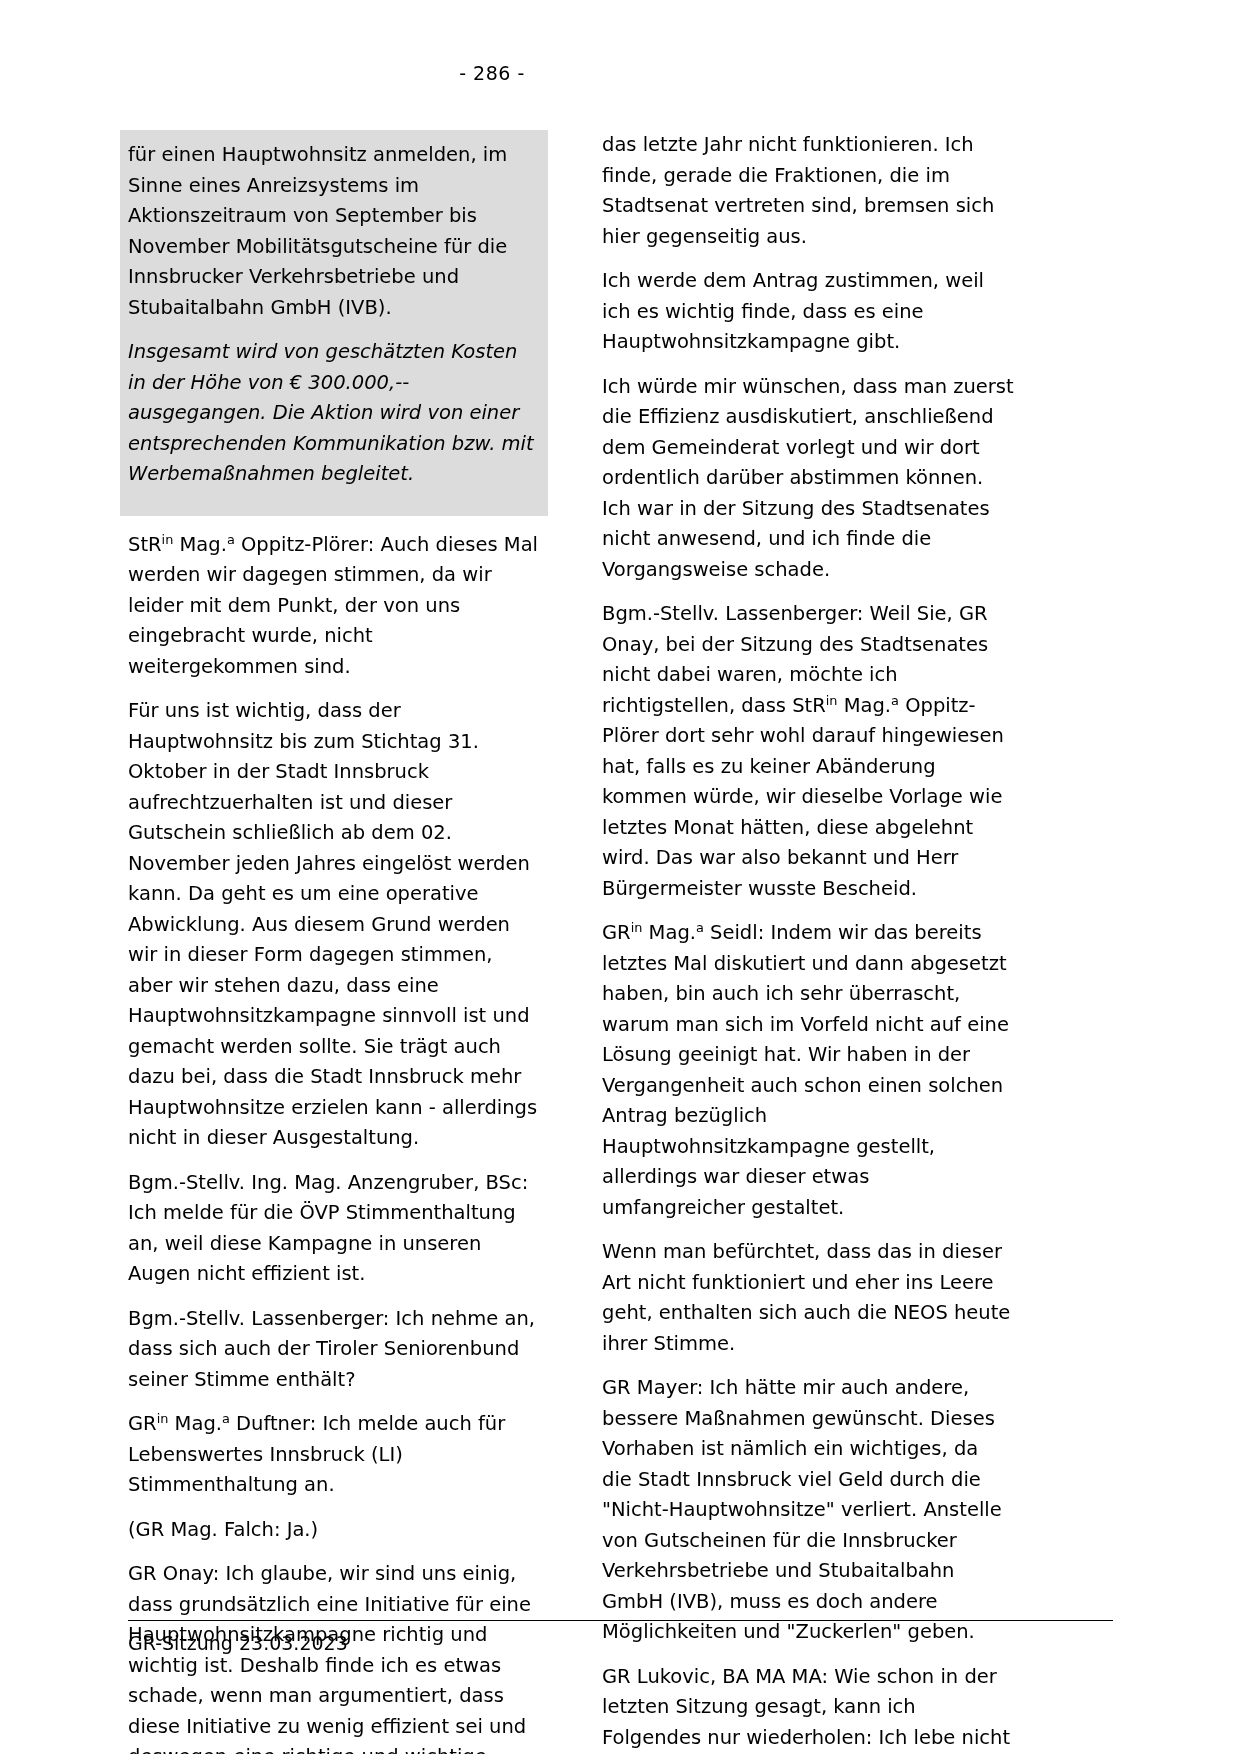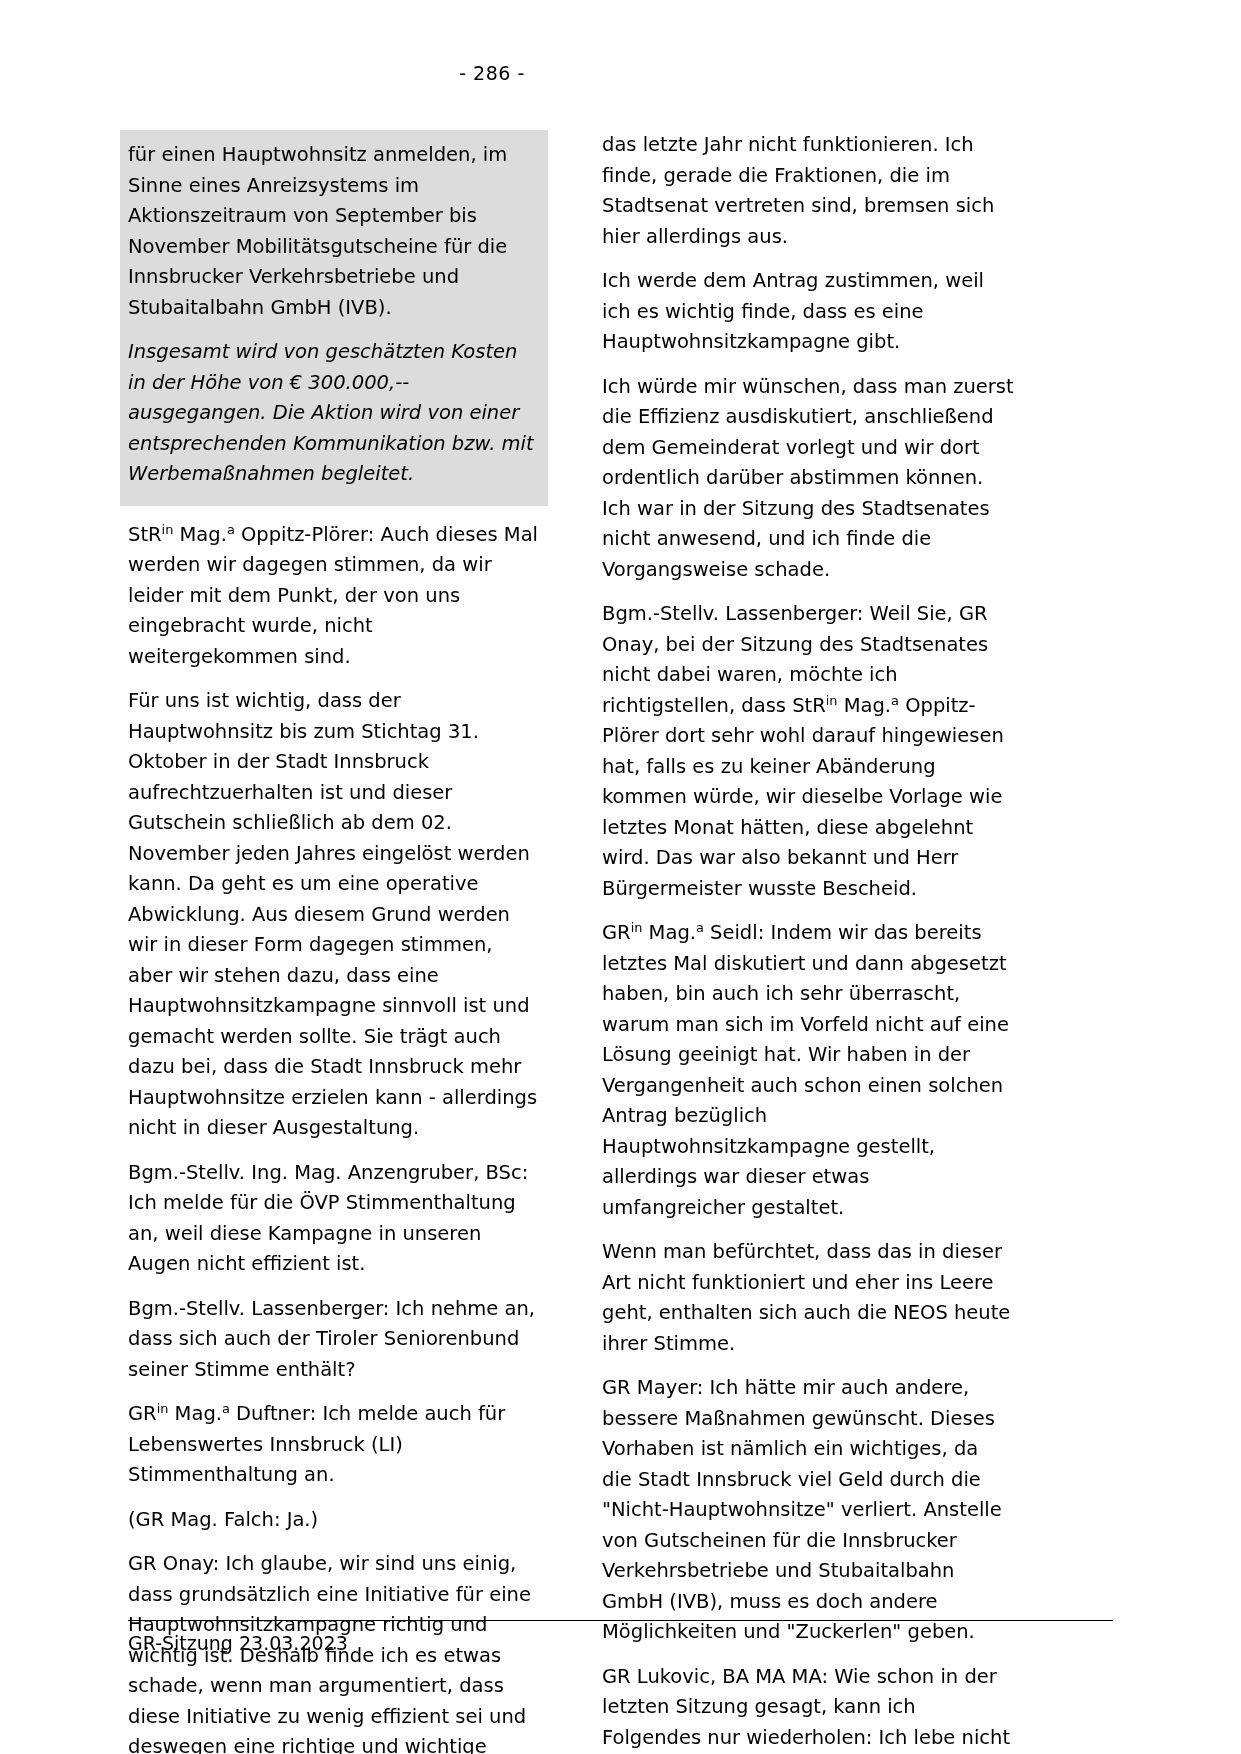--- a/index.html
+++ b/index.html
@@ -42,21 +42,21 @@
     margin: 0 0 14px 0;
     font-size: 19.5px;
     line-height: 30.5px;
     text-align: left;
   }
   p:last-child {
     margin-bottom: 0;
   }
   .shaded {
     background: #dcdcdc;
-    padding: 10px 8px 16px 8px;
+    padding: 10px 8px 26px 8px;
     margin: 0 -8px 14px -8px;
   }
   .shaded p {
     margin-bottom: 14px;
   }
   .shaded p:last-child {
     margin-bottom: 0;
     font-style: italic;
   }
   b, .spk {
@@ -109,21 +109,21 @@
       <p><b><span>GR</span><sup>in</sup><span> Mag.</span><sup>a</sup><span> Duftner:</span></b><span> Ich melde auch für Lebenswertes Innsbruck (LI) Stimmenthaltung an.</span></p>
 
       <p>(GR Mag. Falch: Ja.)</p>
 
       <p><b>GR Onay:</b><span> Ich glaube, wir sind uns einig, dass grundsätzlich eine Initiative für eine Hauptwohnsitzkampagne richtig und wichtig ist. Deshalb finde ich es etwas schade, wenn man argumentiert, dass diese Initiative zu wenig effizient sei und deswegen eine richtige und wichtige Sache womöglich sogar mehrheitlich abgelehnt wird - gerade in dieser Situation, in der wir uns befinden.</span></p>
 
     </div>
 
     <div class="col">
 
-      <p>das letzte Jahr nicht funktionieren. Ich finde, gerade die Fraktionen, die im Stadtsenat vertreten sind, bremsen sich hier allerdings aus.</p>
+      <p>das letzte Jahr nicht funktionieren. Ich finde, gerade die Fraktionen, die im Stadtsenat vertreten sind, bremsen sich hier gegenseitig aus.</p>
 
       <p>Ich werde dem Antrag zustimmen, weil ich es wichtig finde, dass es eine Hauptwohnsitzkampagne gibt.</p>
 
       <p>Ich würde mir wünschen, dass man zuerst die Effizienz ausdiskutiert, anschließend dem Gemeinderat vorlegt und wir dort ordentlich darüber abstimmen können. Ich war in der Sitzung des Stadtsenates nicht anwesend, und ich finde die Vorgangsweise schade.</p>
 
       <p><b>Bgm.-Stellv. Lassenberger:</b><span> Weil Sie, GR Onay, bei der Sitzung des Stadtsenates nicht dabei waren, möchte ich richtigstellen, dass StR</span><sup>in</sup><span> Mag.</span><sup>a</sup><span> Oppitz-Plörer dort sehr wohl darauf hingewiesen hat, falls es zu keiner Abänderung kommen würde, wir dieselbe Vorlage wie letztes Monat hätten, diese abgelehnt wird. Das war also bekannt und Herr Bürgermeister wusste Bescheid.</span></p>
 
       <p><b><span>GR</span><sup>in</sup><span> Mag.</span><sup>a</sup><span> Seidl:</span></b><span> Indem wir das bereits letztes Mal diskutiert und dann abgesetzt haben, bin auch ich sehr überrascht, warum man sich im Vorfeld nicht auf eine Lösung geeinigt hat. Wir haben in der Vergangenheit auch schon einen solchen Antrag bezüglich Hauptwohnsitzkampagne gestellt, allerdings war dieser etwas umfangreicher gestaltet.</span></p>
 
       <p>Wenn man befürchtet, dass das in dieser Art nicht funktioniert und eher ins Leere geht, enthalten sich auch die NEOS heute ihrer Stimme.</p>

